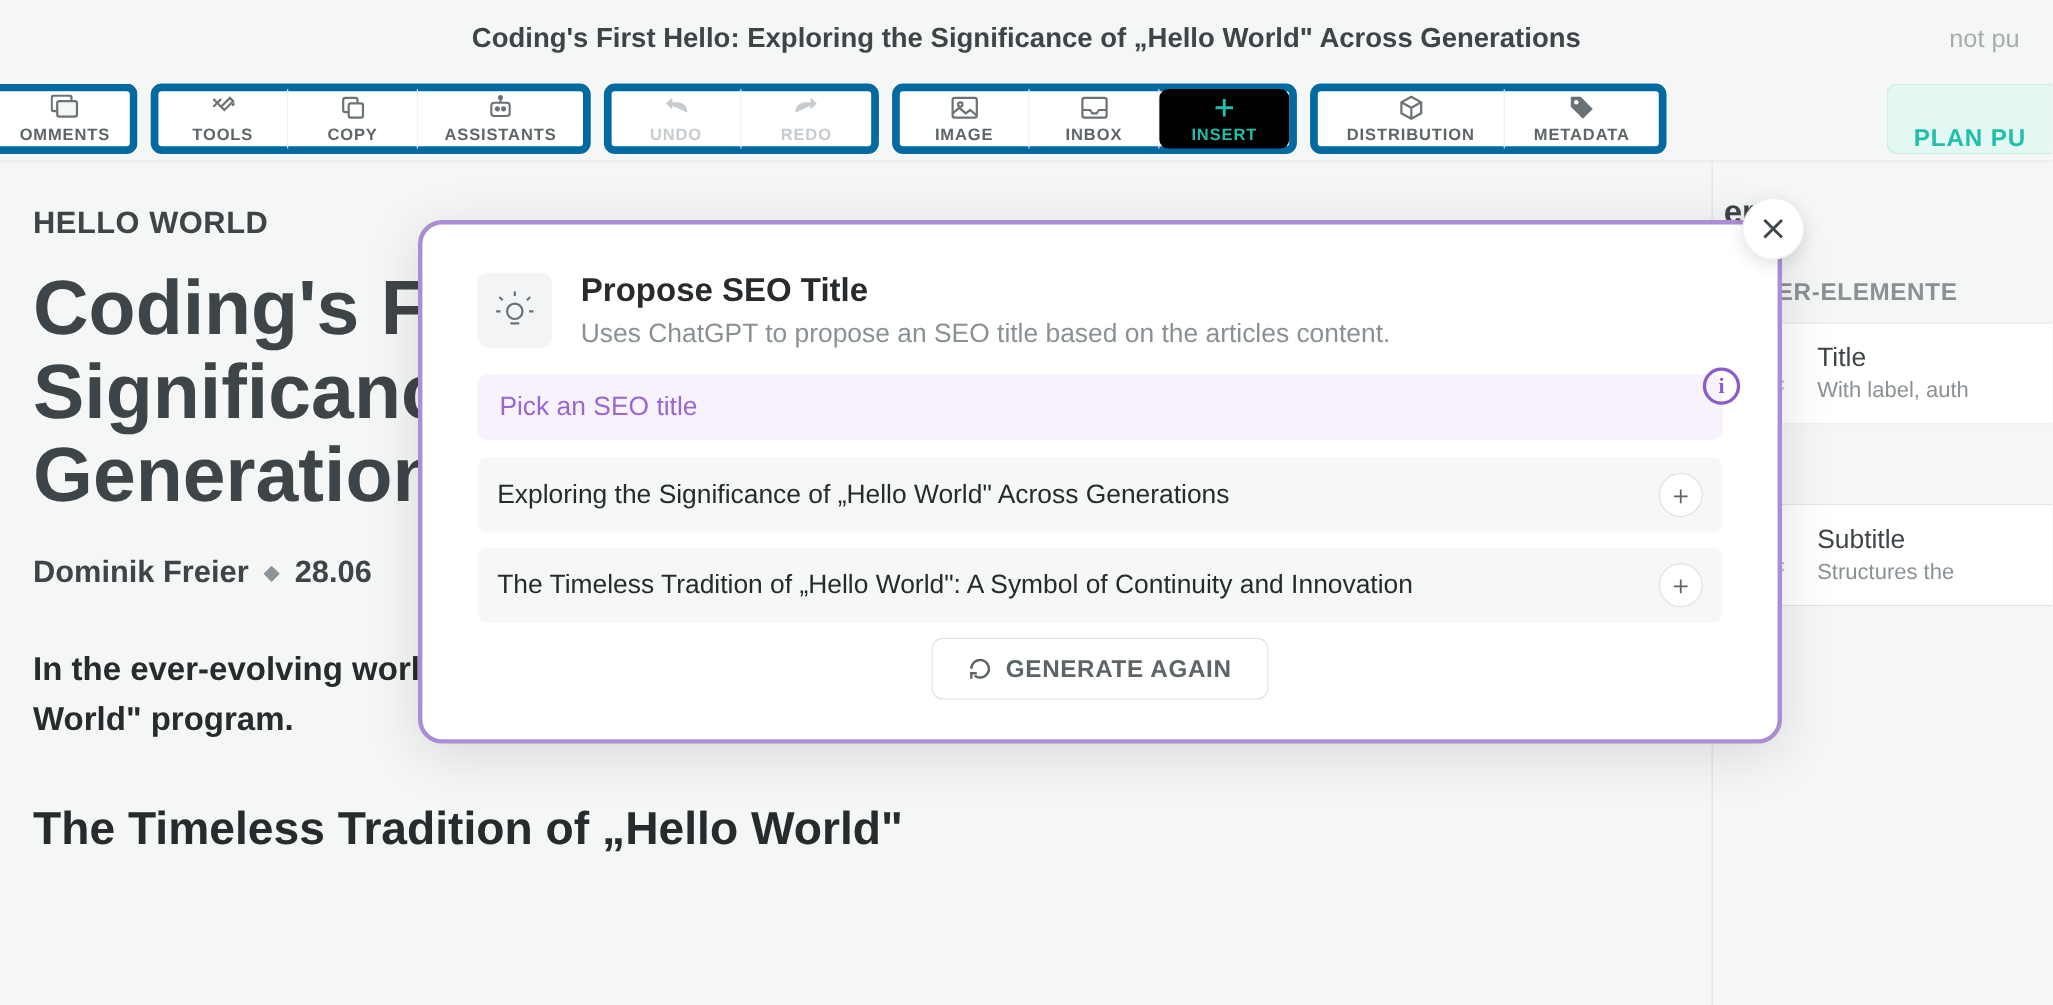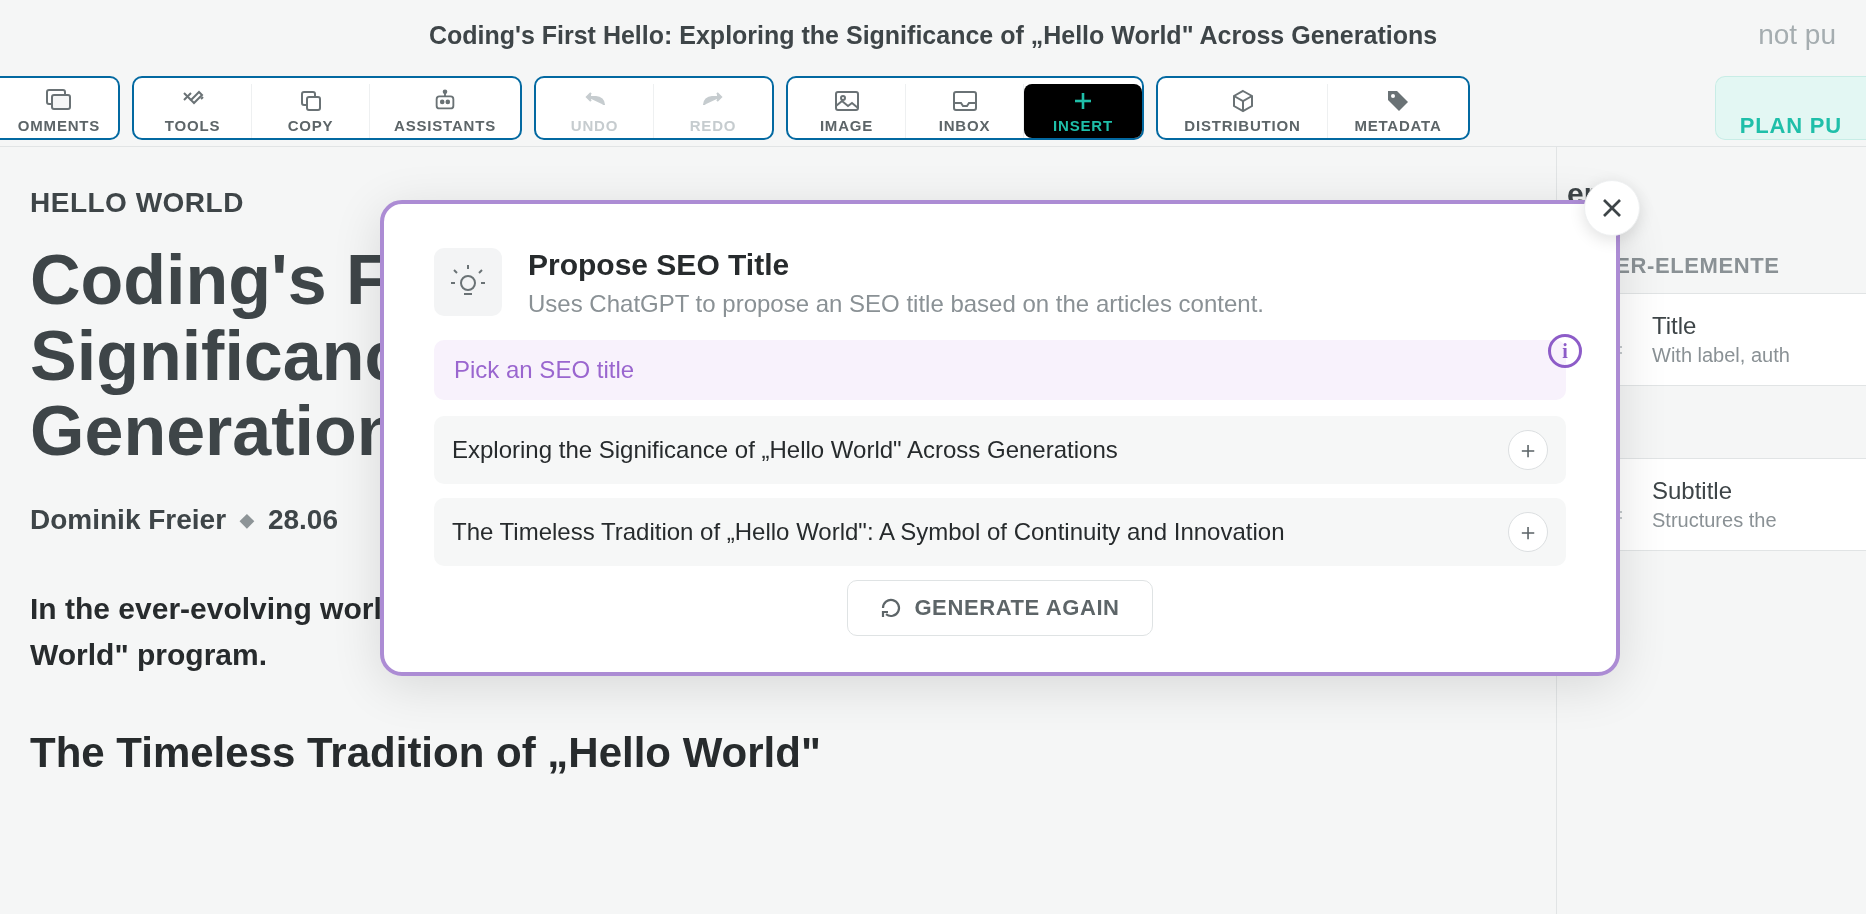--- a/index.html
+++ b/index.html
@@ -27,40 +27,40 @@
     font-weight: 600;
     color: #3e4548;
     text-align: center;
   }
   .title-bar .status {
     position: absolute;
     right: 30px;
     top: 50%;
     transform: translateY(-50%);
     color: #a5adb0;
-    font-size: 28px;
+    font-size: 23px;
   }
 
   
   .toolbar {
     height: 77px;
     display: flex;
     align-items: stretch;
     padding: 6px 0;
     gap: 12px;
     border-bottom: 1px solid #e1e4e5;
     background: #f5f6f6;
   }
   .toolbar-group {
     display: flex;
     gap: 0;
     background: #fff;
-    border: 2px solid #0369a1;
+    border: 7px solid #0369a1;
     border-radius: 10px;
-    align-items: flex-end;
+    align-items: center;
   }
   .toolbar-group.first { border-top-left-radius: 0; border-bottom-left-radius: 0; border-left: none; margin-left: 0;}
   .tool-btn {
     display: flex;
     flex-direction: column;
     align-items: center;
     justify-content: center;
     min-width: 118px;
     padding: 4px 16px;
     gap: 3px;

